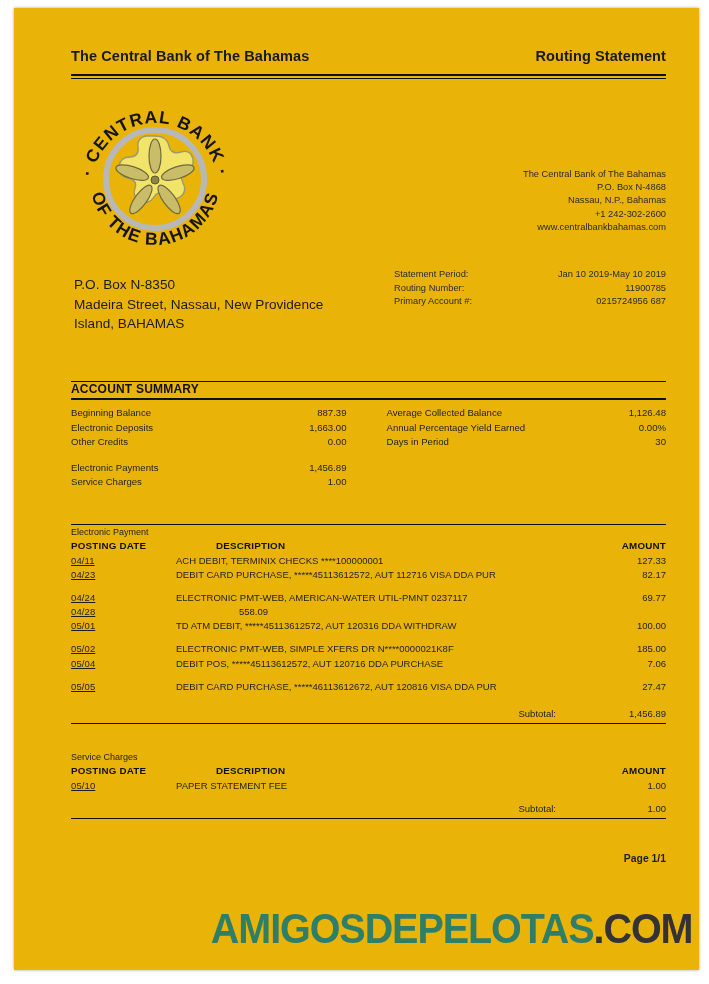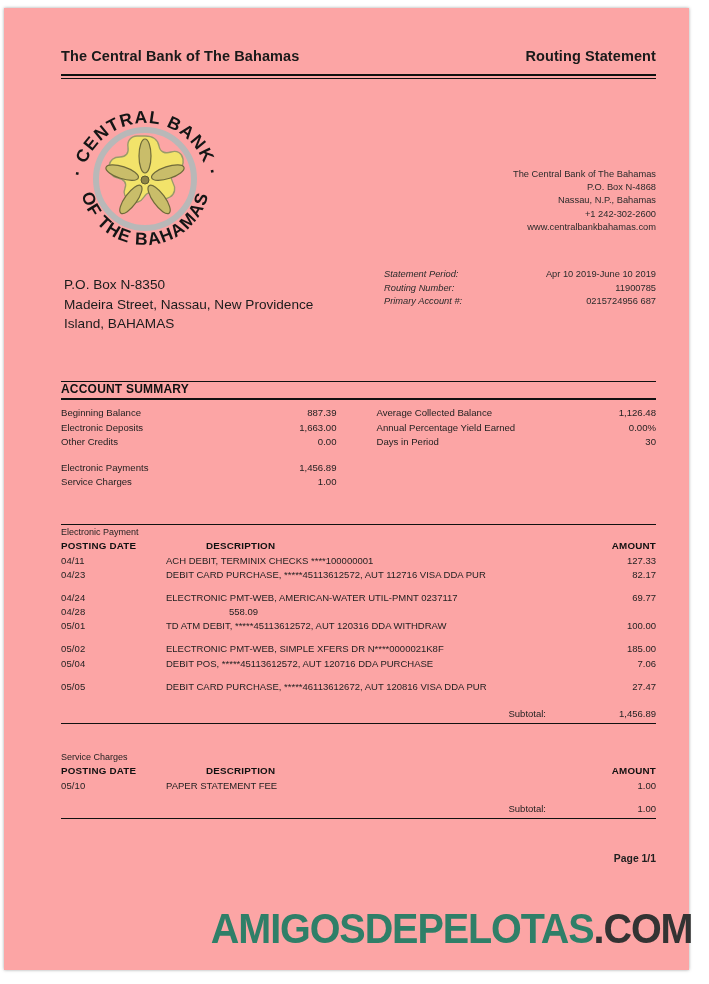--- a/index.html
+++ b/index.html
@@ -13,25 +13,25 @@
   }
   .page {
     position: relative;
     width: 709px;
     height: 984px;
     background: #ffffff;
     overflow: hidden;
   }
   .sheet {
     position: absolute;
-    left: 4px;
+    left: 14px;
     top: 8px;
     width: 685px;
     height: 962px;
-    background: #fca5a5;
+    background: #eab308;
     box-shadow: 0 0 3px rgba(0,0,0,0.35);
   }
 
   
   .doc-header {
     position: absolute;
     left: 57px;
     top: 40px;
     width: 595px;
     display: flex;
@@ -106,21 +106,21 @@
     top: 260px;
     width: 272px;
     font-size: 9.3px;
     line-height: 13.6px;
     color: #2b2b2b;
   }
   .stmt-meta .row {
     display: flex;
     justify-content: space-between;
   }
-  .stmt-meta .lbl { text-align: center; font-style: italic; }
+  .stmt-meta .lbl { text-align: center; }
   .stmt-meta .val { text-align: right; }
 
   
   .summary-block {
     position: absolute;
     left: 57px;
     top: 373px;
     width: 595px;
   }
   .sec-title {
@@ -192,21 +192,21 @@
   .col-desc { flex: 1 1 auto; }
   .col-amt  { width: 92px; flex: none; text-align: right; }
 
   .txn-row {
     display: flex;
     font-size: 9.5px;
     line-height: 14.1px;
     color: #1f1f1f;
   }
   .txn-row.gap { margin-top: 9px; }
-  .txn-row .col-date { letter-spacing: 0.1px; }
+  .txn-row .col-date { letter-spacing: 0.1px; text-decoration: underline; }
 
   .subtotal-row {
     display: flex;
     justify-content: flex-end;
     font-size: 9.5px;
     line-height: 14px;
     color: #1f1f1f;
   }
   .subtotal-row .s-lbl {
     width: 110px;
@@ -317,21 +317,21 @@
 
     <div class="cust-address">
       <div>P.O. Box N-8350</div>
       <div>Madeira Street, Nassau, New Providence</div>
       <div>Island, BAHAMAS</div>
     </div>
 
     <div class="stmt-meta">
       <div class="row">
         <span class="lbl">Statement Period:</span>
-        <span class="val">Apr 10 2019-June 10 2019</span>
+        <span class="val">Jan 10 2019-May 10 2019</span>
       </div>
       <div class="row">
         <span class="lbl">Routing Number:</span>
         <span class="val">11900785</span>
       </div>
       <div class="row">
         <span class="lbl">Primary Account #:</span>
         <span class="val">0215724956 687</span>
       </div>
     </div>

